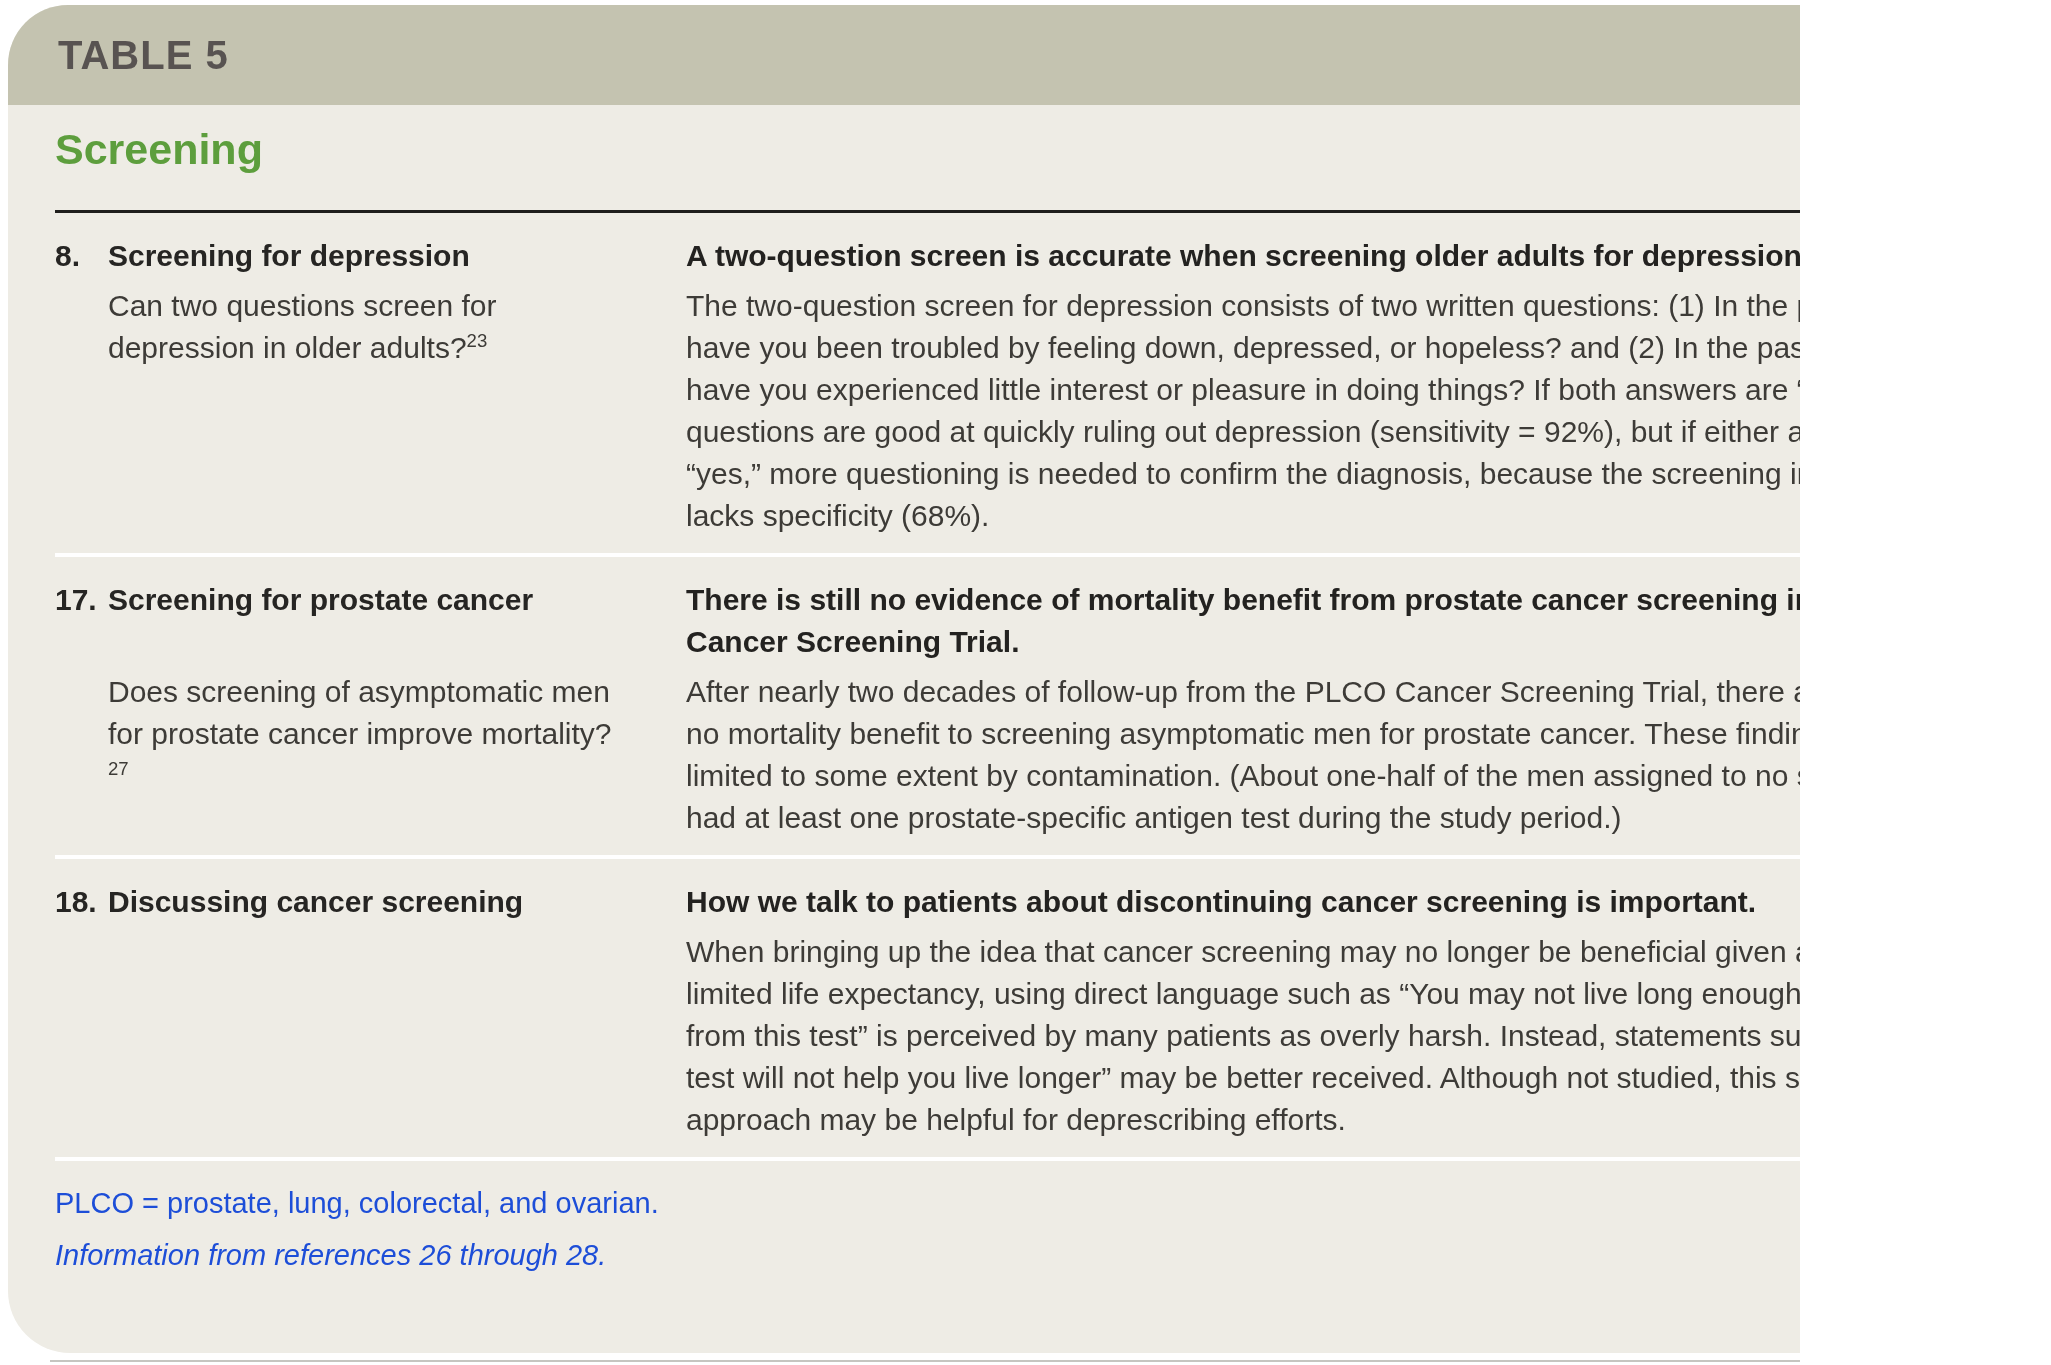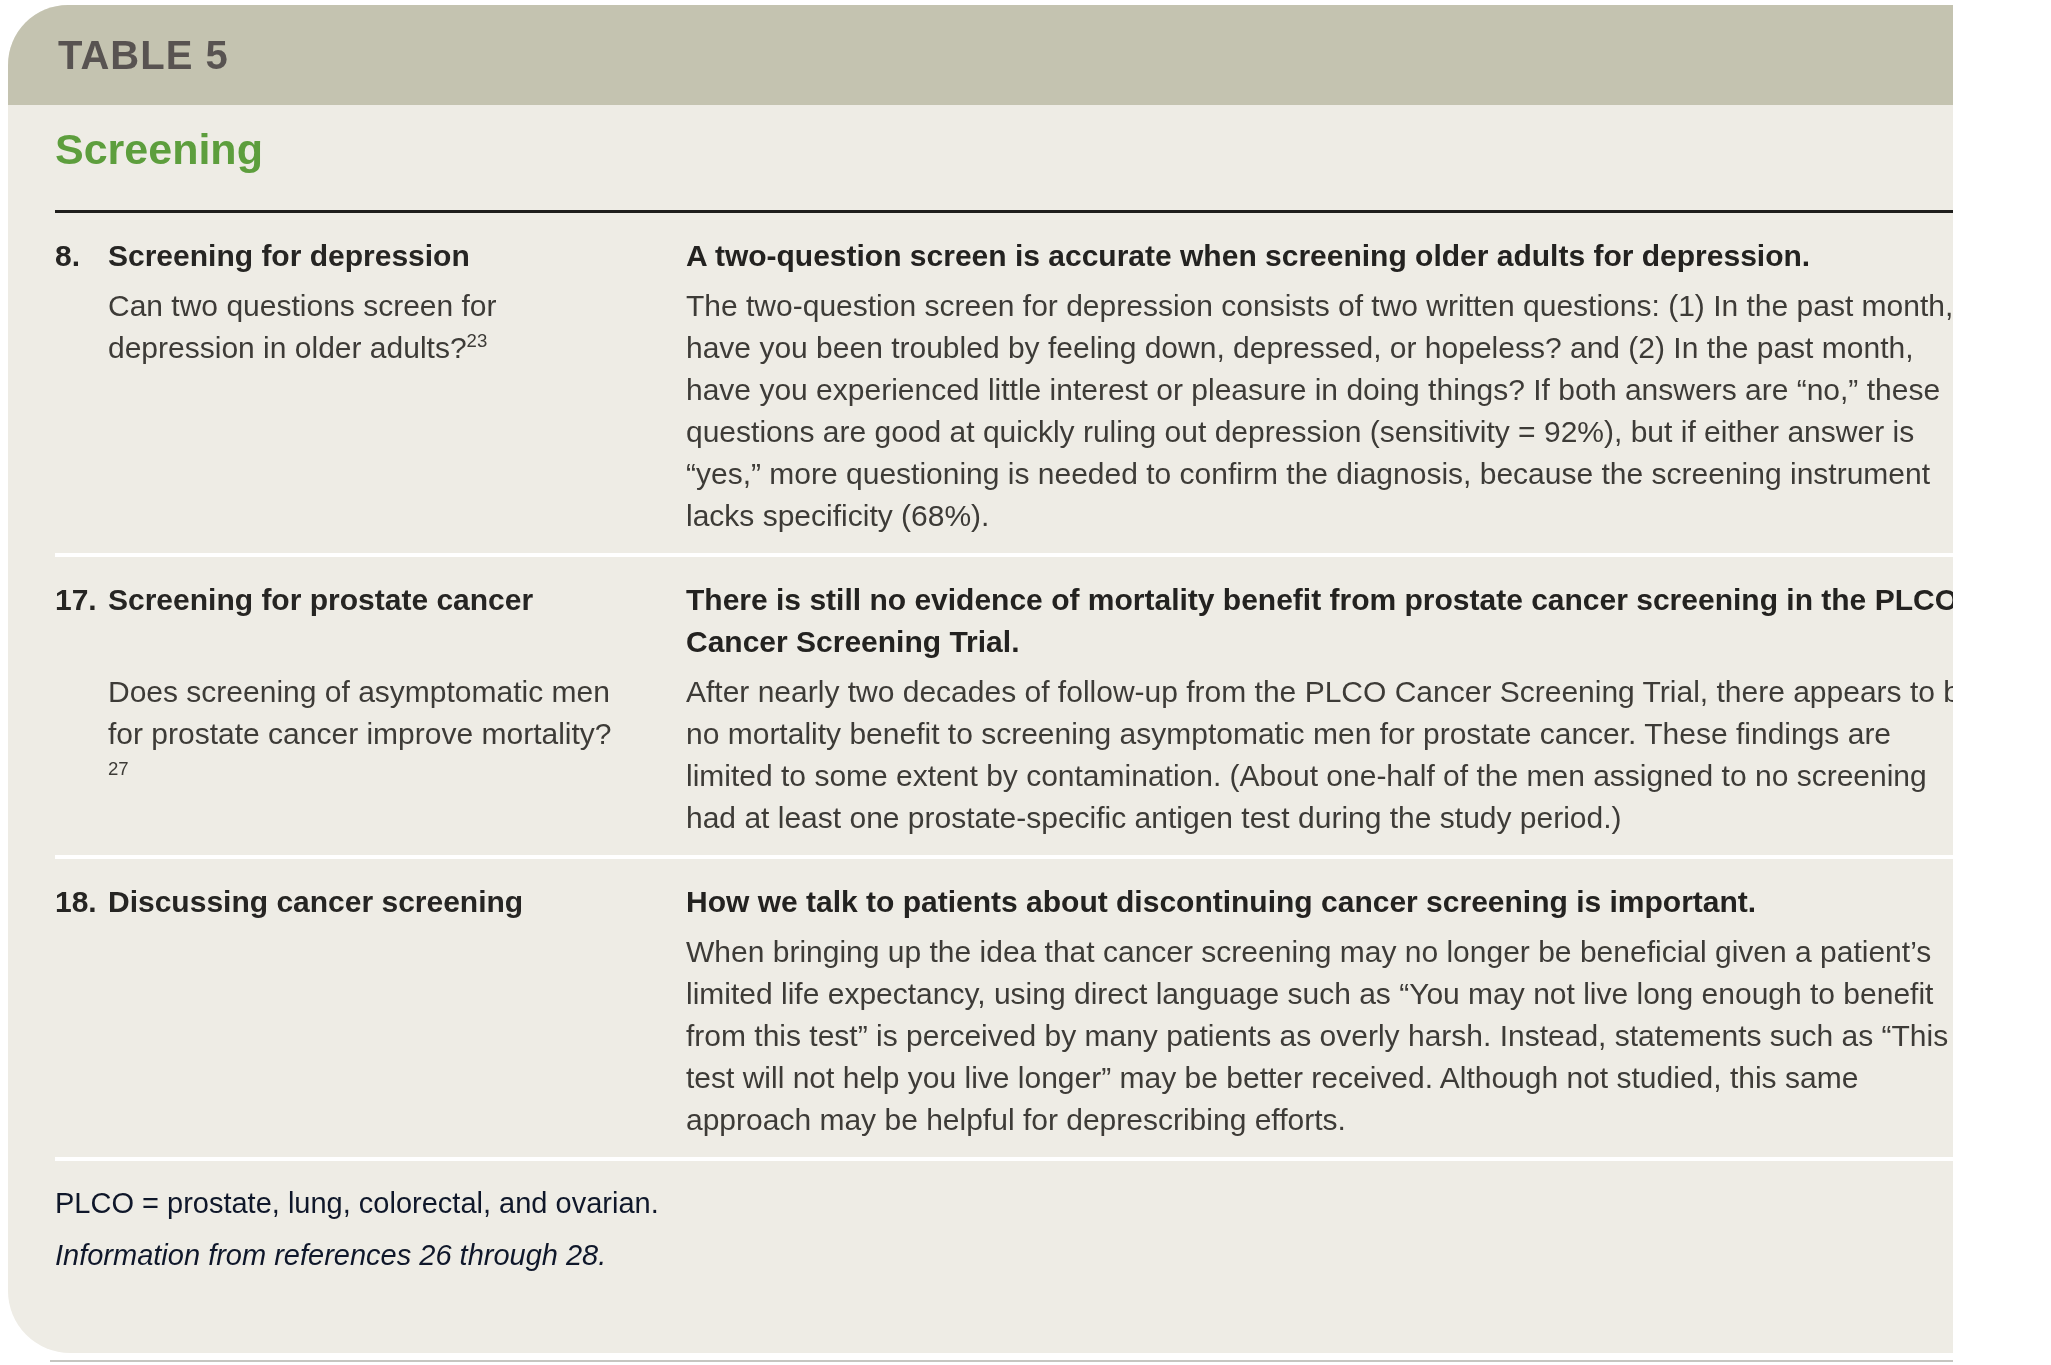--- a/index.html
+++ b/index.html
@@ -1,18 +1,18 @@
 <!DOCTYPE html>
 <html><head>
 <meta charset="utf-8">
 <style>
   html,body{margin:0;padding:0;background:#ffffff;}
   .page{
     position:relative;
-    width:1953px;height:1365px;
+    width:1800px;height:1365px;
     background:#ffffff;
     font-family:"Liberation Sans",sans-serif;
     overflow:hidden;
   }
   
   .edge-right{position:absolute;left:2042px;top:60px;width:2px;height:1300px;background:#c6c5c0;}
   .edge-bottom{position:absolute;left:50px;top:1360px;width:1996px;height:2px;background:#c6c5c0;}
 
   .card{
     position:absolute;left:8px;top:5px;width:2022px;height:1348px;
@@ -63,21 +63,21 @@
     grid-column:2;grid-row:1;align-self:start;
     font-size:30px;font-weight:bold;color:#232220;line-height:42px;
   }
   .answer-body{
     grid-column:2;grid-row:2;align-self:start;
     font-size:30px;color:#3d3b37;line-height:42px;
   }
   sup{font-size:0.62em;line-height:0;}
 
   .footnotes{padding-top:24px;}
-  .footnote{font-size:29px;color:#0f172a;line-height:36px;}
+  .footnote{font-size:29px;color:#1d4ed8;line-height:36px;}
   .footnote + .footnote{margin-top:16px;}
   .footnote.italic{font-style:italic;}
 </style>
 </head>
 <body>
 
 <div class="page">
   <div class="edge-right"></div>
   <div class="edge-bottom"></div>
 

